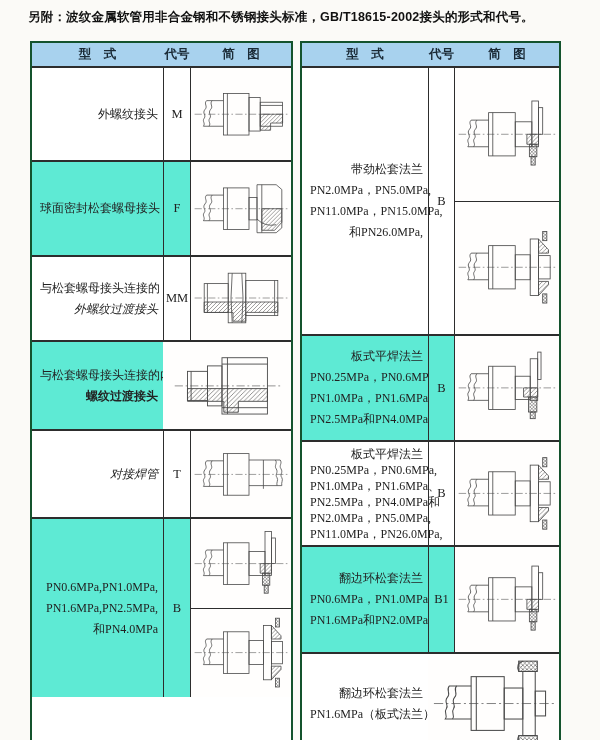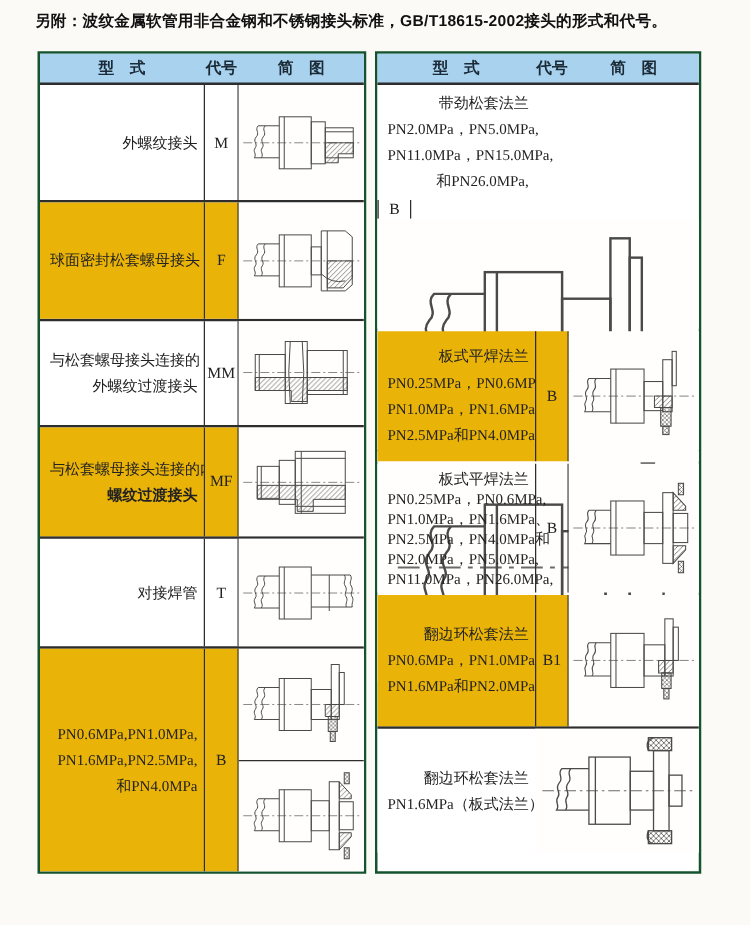--- a/index.html
+++ b/index.html
@@ -38,21 +38,21 @@
     border-left:1.5px solid #2d2d2d; border-right:1.5px solid #2d2d2d;
     display:flex; align-items:center; justify-content:center;
     font-size:12.5px; color:#222;
   }
   .t-left  .cell-code, .t-left  .hcell-code { width:28px; }
   .t-right .cell-code, .t-right .hcell-code { width:27px; }
   .cell-diagram { flex:1; display:flex; flex-direction:column; background:#fffefd; }
   .diag { flex:1; display:flex; align-items:center; justify-content:center; overflow:hidden; }
   .diag + .diag { border-top:1.5px solid #2d2d2d; }
   .diag svg { width:96%; height:94%; }
-  .row.highlight .cell-type, .row.highlight .cell-code { background:#eab308; }
+  .row.highlight .cell-type, .row.highlight .cell-code { background:#5eead4; }
   .type-line { line-height:21px; white-space:nowrap; }
 </style>
 </head>
 <body>
 
 <svg width="0" height="0" style="position:absolute" aria-hidden="true">
   <defs>
     <pattern id="H" width="5" height="5" patternUnits="userSpaceOnUse">
       <path d="M0,5 L5,0" stroke="#555" stroke-width="0.7"></path>
     </pattern>
@@ -110,21 +110,21 @@
      <line x1="86" y1="15" x2="86" y2="75" stroke="#4a4a4a" stroke-width="1" fill="none"></line>
      <path d="M86,45 H111 V62 l-9,10 H86 z" fill="url(#H)" stroke="#4a4a4a" stroke-width="1"></path>
      <path d="M80,58 q10,10 24,7" stroke="#4a4a4a" stroke-width="1" fill="none"></path>
               </svg>
             </div>
           </div>
         </div>
         <div class="row" style="height: 85px;">
           <div class="cell-type">
             <div class="type-line" style="line-height: 21px;">与松套螺母接头连接的</div>
-            <div class="type-line" style="line-height: 21px;">外螺纹过渡接头</div>
+            <div class="type-line" style="line-height: 21px; font-style: italic;">外螺纹过渡接头</div>
           </div>
           <div class="cell-code">MM</div>
           <div class="cell-diagram">
             <div class="diag">
               <svg viewBox="0 0 120 90" preserveAspectRatio="xMidYMid meet">
                 <line x1="2" y1="45" x2="118" y2="45" stroke="#6a6a6a" stroke-width="0.8" stroke-dasharray="9,3,2,3"></line>
                 <rect x="14" y="27" width="30" height="36" stroke="#4a4a4a" stroke-width="1" fill="none"></rect>
                 <line x1="18" y1="27" x2="18" y2="63" stroke="#4a4a4a" stroke-width="1" fill="none"></line>
      <rect x="44" y="14" width="22" height="62" stroke="#4a4a4a" stroke-width="1" fill="none"></rect>
      <path d="M49,14 q-3,31 0,62" stroke="#4a4a4a" stroke-width="1" fill="none"></path>
@@ -134,40 +134,39 @@
      <path d="M14,50 H106 V63 H66 v11 H50 v-11 H14 z" fill="url(#H)" stroke="#4a4a4a" stroke-width="1"></path>
               </svg>
             </div>
           </div>
         </div>
         <div class="row highlight" style="height: 89px;">
           <div class="cell-type">
             <div class="type-line" style="line-height: 21px;">与松套螺母接头连接的内</div>
             <div class="type-line" style="line-height: 21px; font-weight: bold;">螺纹过渡接头</div>
           </div>
-          <div class="cell-code">MF</div>
           <div class="cell-diagram">
             <div class="diag">
               <svg viewBox="0 0 120 90" preserveAspectRatio="xMidYMid meet">
                 <line x1="2" y1="45" x2="118" y2="45" stroke="#6a6a6a" stroke-width="0.8" stroke-dasharray="9,3,2,3"></line>
                 <rect x="16" y="29" width="22" height="32" stroke="#4a4a4a" stroke-width="1" fill="none"></rect>
                 <line x1="20" y1="29" x2="20" y2="61" stroke="#4a4a4a" stroke-width="1" fill="none"></line>
      <rect x="38" y="23" width="16" height="44" stroke="#4a4a4a" stroke-width="1" fill="none"></rect>
      <rect x="54" y="14" width="50" height="62" stroke="#4a4a4a" stroke-width="1" fill="none"></rect>
      <line x1="60" y1="14" x2="60" y2="76" stroke="#4a4a4a" stroke-width="1" fill="none"></line>
      <line x1="54" y1="21" x2="104" y2="21" stroke="#4a4a4a" stroke-width="1" fill="none"></line>
                 <line x1="54" y1="69" x2="104" y2="69" stroke="#4a4a4a" stroke-width="1" fill="none"></line>
      <path d="M16,48 H104 V62 H72 v12 H56 v-12 H16 z" fill="url(#H)" stroke="#4a4a4a" stroke-width="1"></path>
               </svg>
             </div>
           </div>
         </div>
         <div class="row" style="height: 88px;">
           <div class="cell-type">
-            <div class="type-line" style="line-height: 21px;">对接焊管</div>
+            <div class="type-line" style="line-height: 21px; font-style: italic;">对接焊管</div>
           </div>
           <div class="cell-code">T</div>
           <div class="cell-diagram">
             <div class="diag">
               <svg viewBox="0 0 120 90" preserveAspectRatio="xMidYMid meet">
                 <line x1="2" y1="45" x2="118" y2="45" stroke="#6a6a6a" stroke-width="0.8" stroke-dasharray="9,3,2,3"></line>
                 <path d="M38,28 H17 c-4,4 2,7 -2,11 c-4,5 2,7 -1,11 c-3,4 2,6 -1,10 H38" stroke="#4a4a4a" stroke-width="1" fill="none"></path>
               <path d="M24,28 c-4,4 2,7 -2,11 c-4,5 2,7 -1,11 c-3,4 2,6 -1,10" stroke="#4a4a4a" stroke-width="1" fill="none"></path>
                 <rect x="38" y="19" width="32" height="52" stroke="#4a4a4a" stroke-width="1" fill="none"></rect>
                 <line x1="43" y1="19" x2="43" y2="71" stroke="#4a4a4a" stroke-width="1" fill="none"></line>
@@ -219,21 +218,21 @@
             </div>
           </div>
         </div>
       </div>
     <div class="fit-table t-right" id="table-1">
         <div class="thead">
           <div class="hcell hcell-type">型　式</div>
           <div class="hcell hcell-code">代号</div>
           <div class="hcell hcell-diagram" style="flex: 1 1 0%;">简　图</div>
         </div>
-        <div class="row" style="height: 195px; flex-direction: column;">
+        <div class="row" style="height: 266px;">
           <div class="cell-type">
             <div class="type-line" style="line-height: 21px;">带劲松套法兰</div>
             <div class="type-line" style="line-height: 21px;">PN2.0MPa，PN5.0MPa,</div>
             <div class="type-line" style="line-height: 21px;">PN11.0MPa，PN15.0MPa,</div>
             <div class="type-line" style="line-height: 21px;">和PN26.0MPa,</div>
           </div>
           <div class="cell-code">B</div>
           <div class="cell-diagram">
             <div class="diag">
               <svg viewBox="0 0 120 90" preserveAspectRatio="xMidYMid meet">

